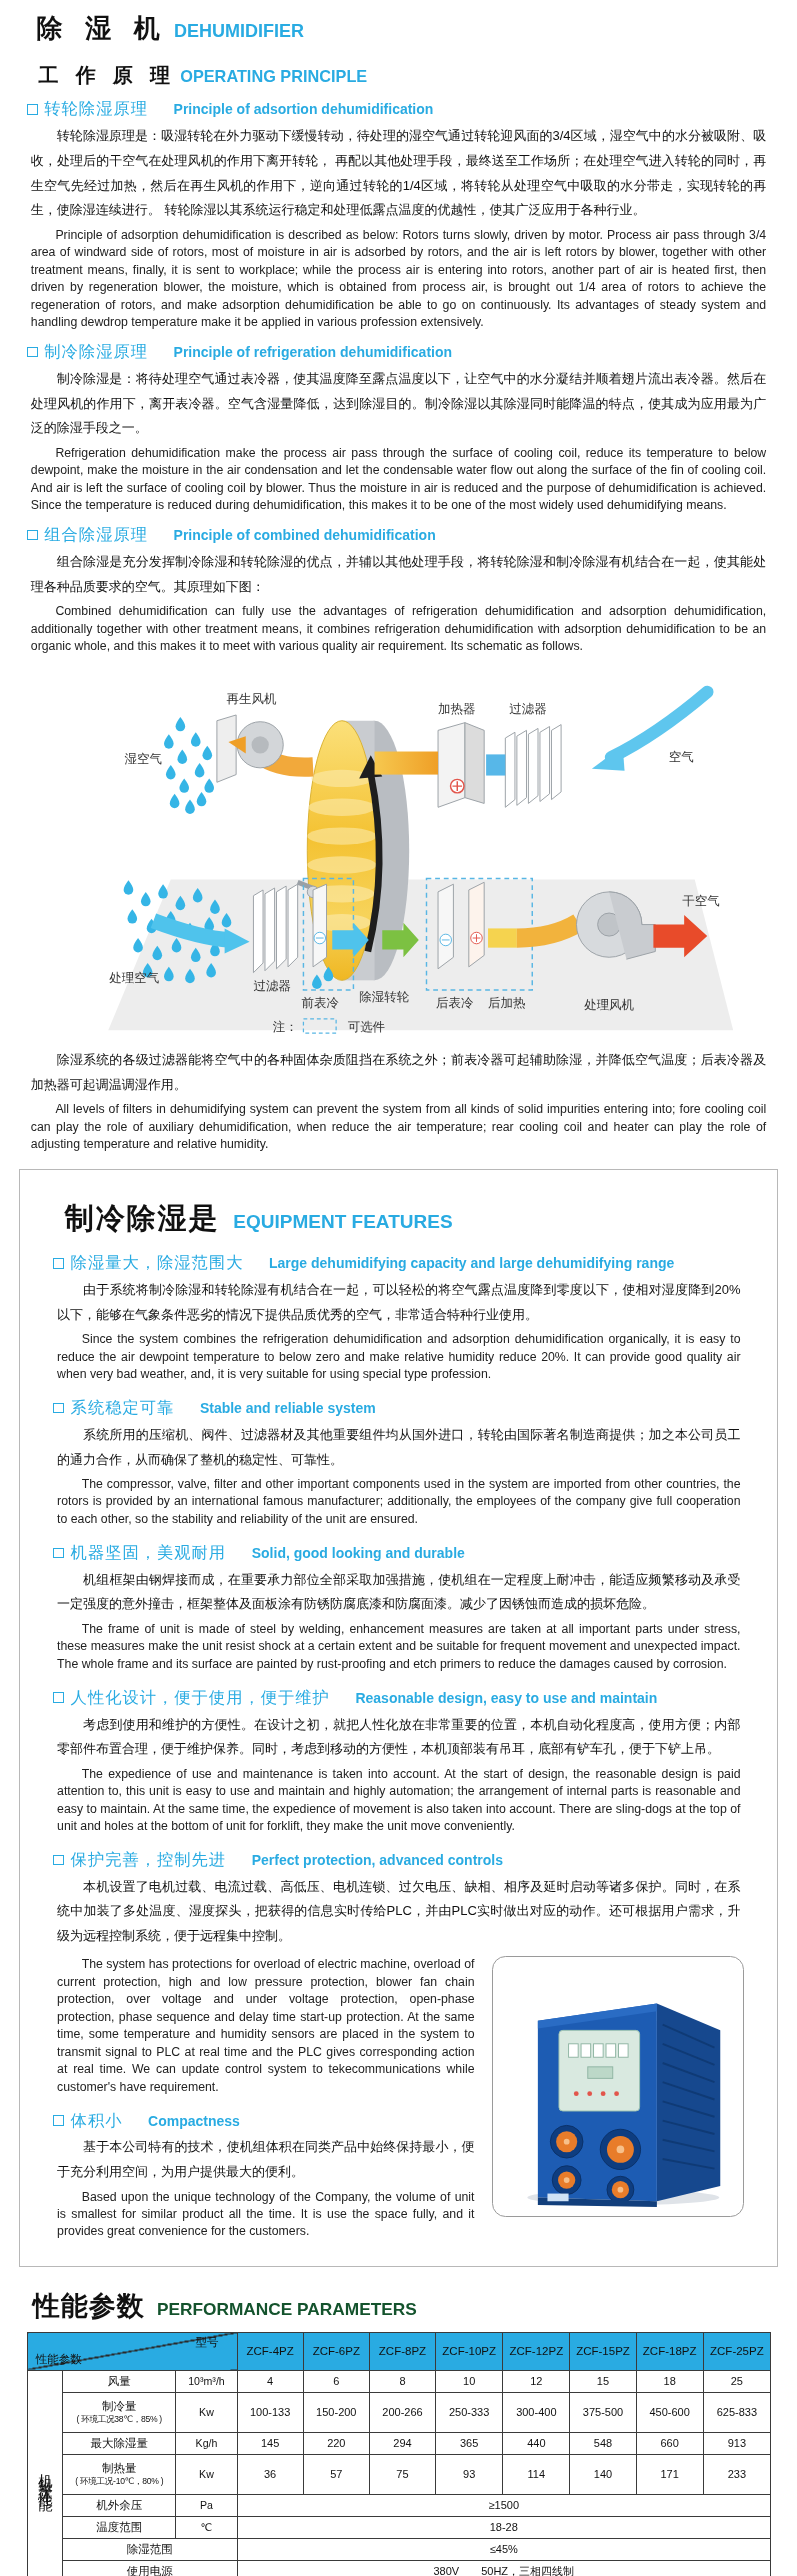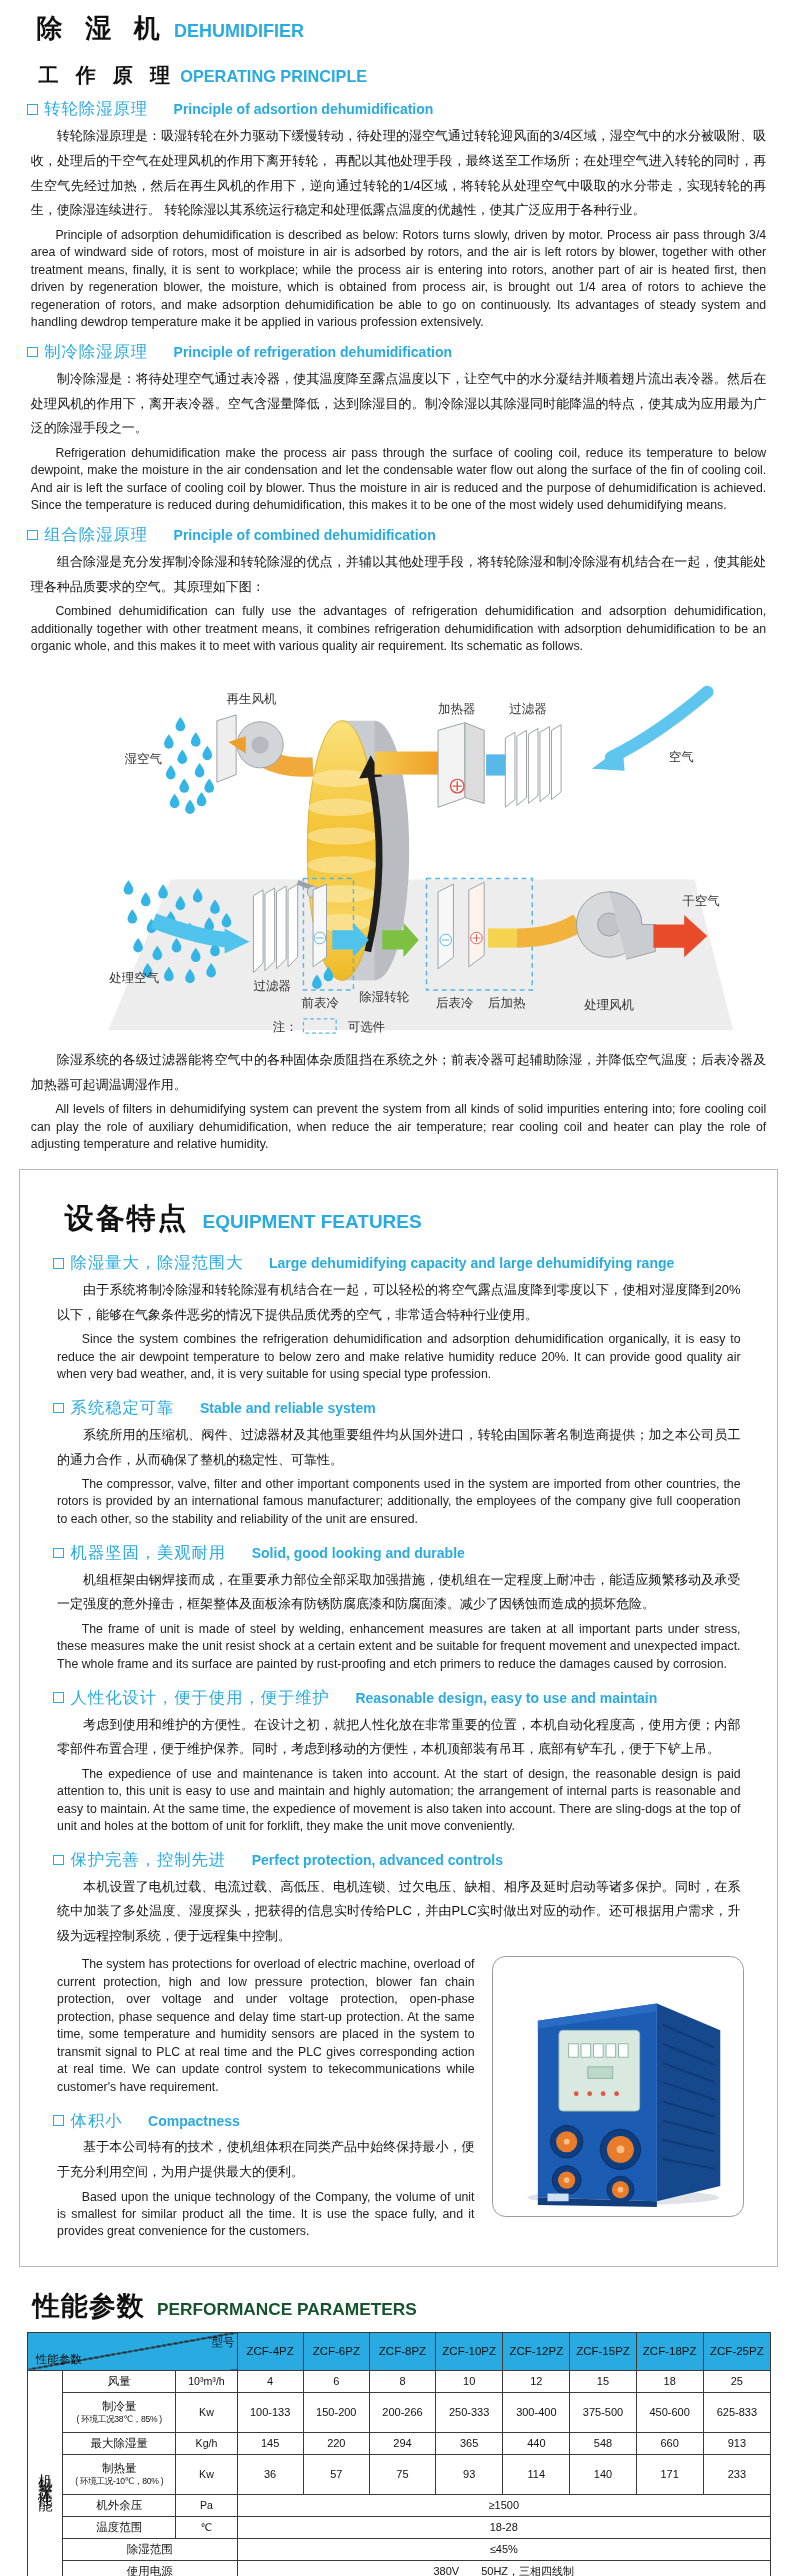--- a/index.html
+++ b/index.html
@@ -40,21 +40,21 @@
   
   .perf-h { margin:21px 0 7.7px 5.8px; }
   .perf-h .cn { font-size:27px; font-weight:bold; color:#111; letter-spacing:1px; }
   .perf-h .en { font-size:17.3px; font-weight:bold; color:#14532d; margin-left:7.7px; }
   table.perf { border-collapse:collapse; table-layout:fixed; width:744px; }
   .perf th, .perf td { border:1px solid #3a3a3a; text-align:center; vertical-align:middle; padding:1.9px 1px; font-size:11px; color:#111; }
   .perf th { background:#29abe2; font-weight:normal; font-size:11.5px; height:38px; }
   .perf th.corner { position:relative;
     background-image:linear-gradient(to bottom right, rgba(0,0,0,0) calc(50% - 0.8px), #2a2a2a calc(50% - 0.8px), #2a2a2a calc(50% + 0.8px), rgba(0,0,0,0) calc(50% + 0.8px));
     background-color:#29abe2; }
-  .perf .c-top { position:absolute; top:2.9px; right:2px; font-size:11.5px; }
+  .perf .c-top { position:absolute; top:2.9px; right:18px; font-size:11.5px; }
   .perf .c-bot { position:absolute; bottom:2.9px; left:7.7px; font-size:11.5px; }
   .perf td.grp { writing-mode:vertical-rl; text-orientation:upright; font-size:14.4px; letter-spacing:4.8px; padding:5.8px 0; background:#fff; }
   .perf td.lbl { font-size:11.5px; }
   .perf td .t2 { font-size:8.6px; letter-spacing:-0.3px; }
   .perf td.unit { font-size:10.6px; }
   .perf tr.tall { height:40px;margin-top:25px; }
   .perf tr { height:22px; }
 </style>
 </head>
 <body>
@@ -271,21 +271,21 @@
         <text class="dg-label" x="294" y="383">可选件</text>
       </g>
     </svg>
   </div>
 
   <p class="p-cn">除湿系统的各级过滤器能将空气中的各种固体杂质阻挡在系统之外；前表冷器可起辅助除湿，并降低空气温度；后表冷器及加热器可起调温调湿作用。</p>
   <p class="p-en">All levels of filters in dehumidifying system can prevent the system from all kinds of solid impurities entering into; fore cooling coil can play the role of auxiliary dehumidification, when reduce the air temperature; rear cooling coil and heater can play the role of adjusting temperature and relative humidity.</p>
 
   <div class="features-box">
     <div class="feat-title">
-      <span class="cn">设备特点</span>
+      <span class="cn">制冷除湿是</span>
       <span class="en">EQUIPMENT FEATURES</span>
     </div>
 
     <div class="feature">
       <div class="sec-h">
           <span class="bullet"></span>
         <span class="cn">除湿量大，除湿范围大</span>
         <span class="en">Large dehumidifying capacity and large dehumidifying range</span>
         </div>
       <p class="p-cn">由于系统将制冷除湿和转轮除湿有机结合在一起，可以轻松的将空气露点温度降到零度以下，使相对湿度降到20%以下，能够在气象条件恶劣的情况下提供品质优秀的空气，非常适合特种行业使用。</p>

